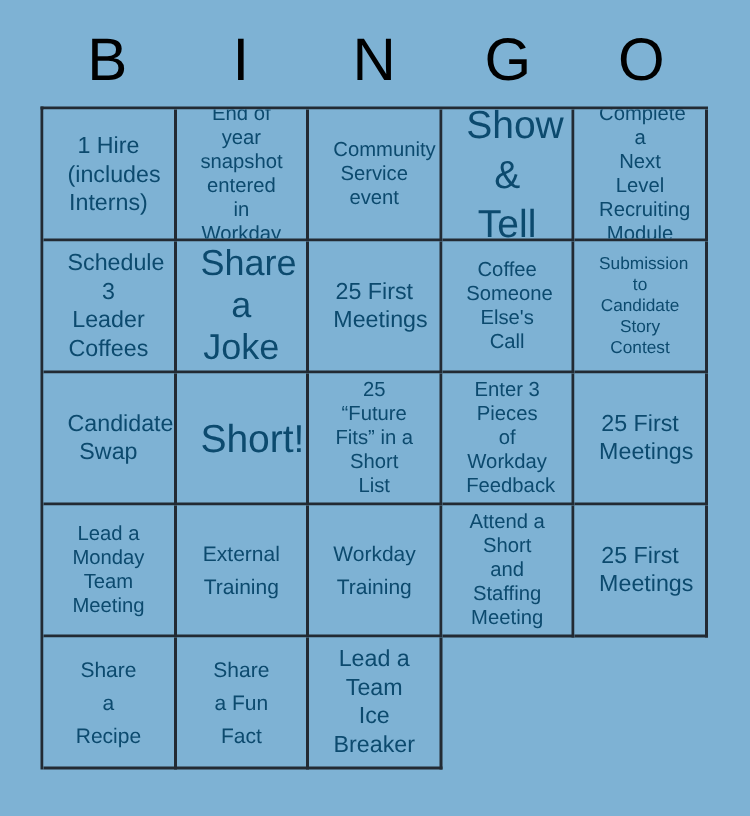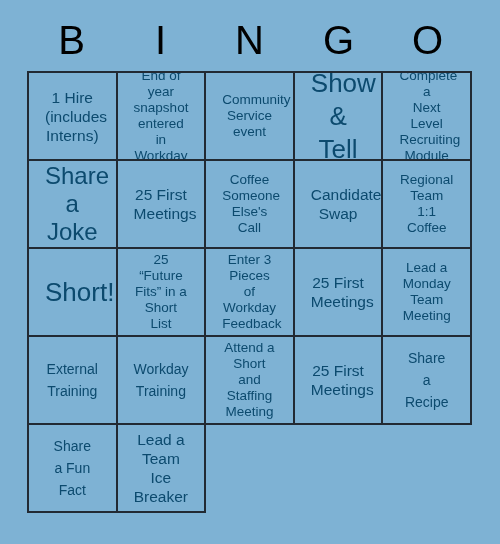--- a/index.html
+++ b/index.html
@@ -110,41 +110,47 @@
       <div class="cell s-xxl">
         <span class="cell-text">Show
 &amp; Tell</span>
       </div>
       <div class="cell s-sm">
         <span class="cell-text">Complete a
 Next Level
 Recruiting
 Module</span>
       </div>
+      <div class="cell s-md">
+        <span class="cell-text">Schedule
+3 Leader
+Coffees</span>
+      </div>
       <div class="cell s-xl">
         <span class="cell-text">Share
 a Joke</span>
       </div>
       <div class="cell s-md">
         <span class="cell-text">25 First
 Meetings</span>
       </div>
       <div class="cell s-sm">
         <span class="cell-text">Coffee
 Someone
 Else's Call</span>
       </div>
+      <div class="cell s-xs">
+        <span class="cell-text">Submission
+to Candidate
+Story
+Contest</span>
+      </div>
       <div class="cell s-md">
         <span class="cell-text">Candidate
 Swap</span>
-      </div>
-      <div class="cell s-sm">
-        <span class="cell-text">Regional
-Team 1:1
-Coffee</span>
       </div>
       <div class="cell s-xxl">
         <span class="cell-text">Short!</span>
       </div>
       <div class="cell s-sm">
         <span class="cell-text">25 “Future
 Fits” in a
 Short List</span>
       </div>
       <div class="cell s-sm">

